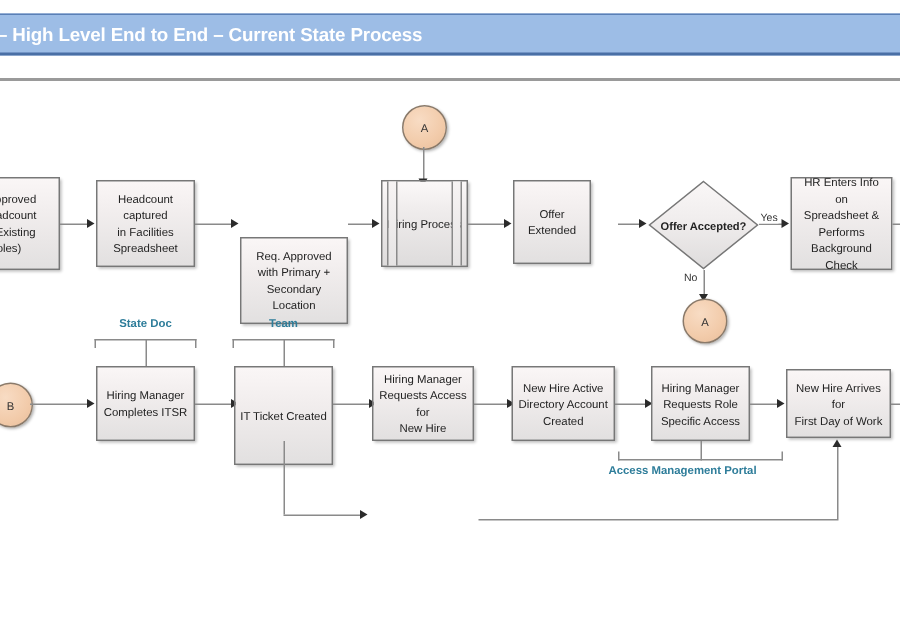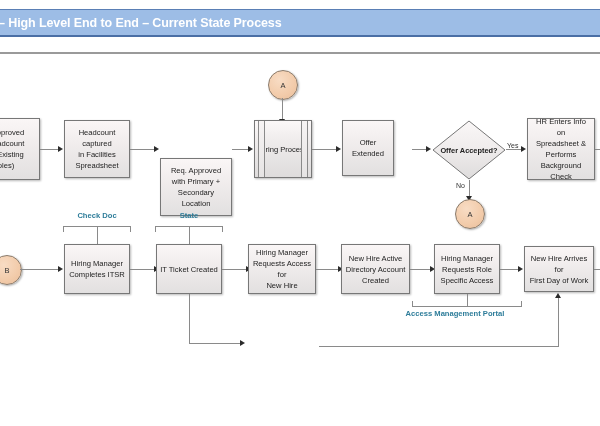--- a/index.html
+++ b/index.html
@@ -274,40 +274,40 @@
   <div class="node" style="left:527px; top:118px; width:68px; height:62px;">
     <span style="white-space:pre-line">HR Enters Info on
 Spreadsheet &amp;
 Performs
 Background Check</span>
   </div>
   <div class="hline" style="left:595px; top:149px; width:6px;"></div>
 
   <div class="bracket-top" style="left:63px; top:226px; width:68px;"></div>
   <div class="vline" style="left:97px; top:226px; height:18px;"></div>
-  <div class="annotation-text" style="left:63px; top:211px; width:68px;">Check Doc</div>
+  <div class="annotation-text" style="left:63px; top:211px; width:68px;">State Doc</div>
 
   <div class="bracket-top" style="left:155px; top:226px; width:68px;"></div>
   <div class="vline" style="left:189px; top:226px; height:18px;"></div>
-  <div class="annotation-text" style="left:155px; top:211px; width:68px;">State</div>
+  <div class="annotation-text" style="left:155px; top:211px; width:68px;">Team</div>
 
   <div class="connector-circle" style="left:-8px; top:255px; width:28px; height:28px;">
     <span>B</span>
   </div>
   <div class="hline" style="left:20px; top:269px; width:40px;"></div>
   <div class="arrow-right" style="left:58px; top:265.5px;"></div>
 
   <div class="node" style="left:64px; top:244px; width:66px; height:50px;">
     <span style="white-space:pre-line">Hiring Manager
 Completes ITSR</span>
   </div>
   <div class="hline" style="left:130px; top:269px; width:26px;"></div>
   <div class="arrow-right" style="left:154px; top:265.5px;"></div>
 
-  <div class="node" style="left:156px; top:244px; width:66px; height:50px;">
+  <div class="node" style="left:156px; top:244px; width:66px; height:66px;">
     <span style="white-space:pre-line">IT Ticket Created</span>
   </div>
   <div class="hline" style="left:222px; top:269px; width:26px;"></div>
   <div class="arrow-right" style="left:246px; top:265.5px;"></div>
 
   <div class="vline" style="left:189px; top:294px; height:49px;"></div>
   <div class="hline" style="left:189px; top:343px; width:53px;"></div>
   <div class="arrow-right" style="left:240px; top:339.5px;"></div>
 
   <div class="node" style="left:248px; top:244px; width:68px; height:50px;">

